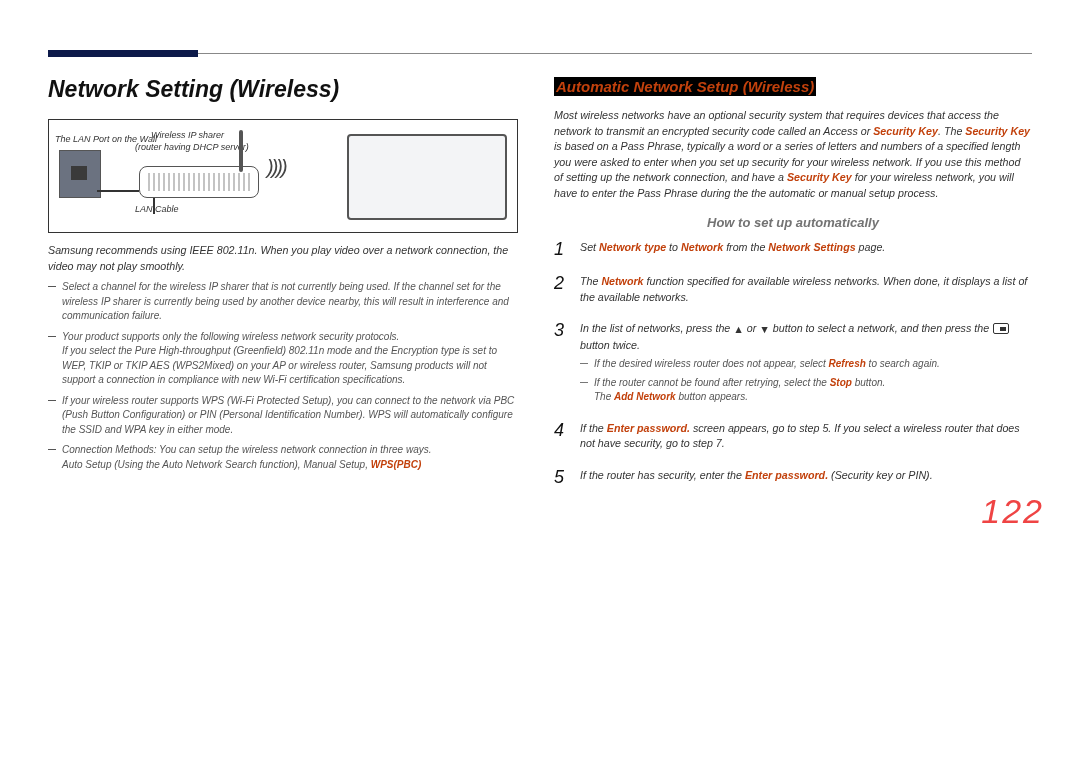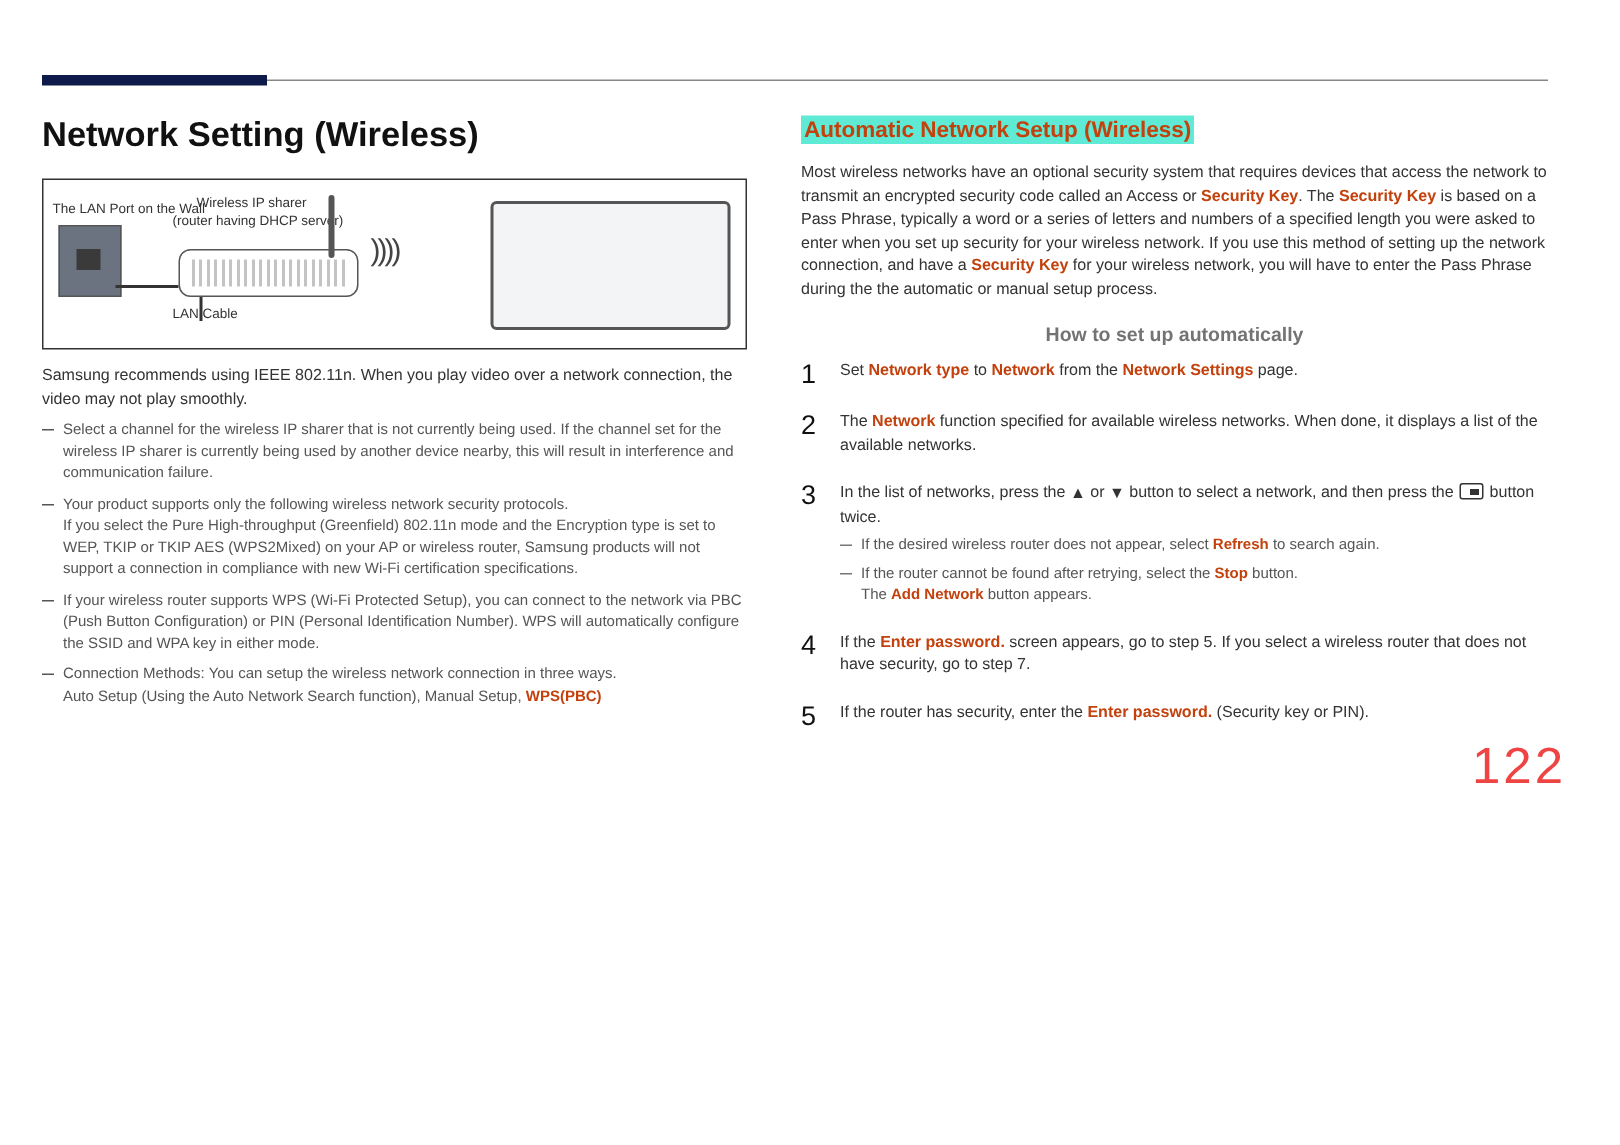--- a/index.html
+++ b/index.html
@@ -1,21 +1,22 @@
 <!DOCTYPE html>
 <html><head>
 <meta charset="utf-8">
 <style>
   * { box-sizing: border-box; margin: 0; padding: 0; }
   html, body { width: 1080px; height: 763px; background: #fff; font-family: Arial, Helvetica, sans-serif; color: #222; }
   .page {
     position: relative;
     width: 1080px;
     height: 547px;
-    padding: 30px 48px 30px 28px;
+    padding: 30px 48px 30px 48px;
+    font-style: italic;
   }
   .top-rule {
     border-bottom: 1px solid #888;
     position: relative;
     height: 24px;
     margin-bottom: 22px;
   }
   .top-rule .accent {
     position: absolute;
     left: 0;
@@ -34,21 +35,21 @@
     font-size: 23px;
     font-weight: 700;
     color: #111;
     margin-bottom: 16px;
   }
   .h2 {
     display: inline;
     font-size: 15px;
     font-weight: 700;
     color: #c2410c;
-    background: #5eead4;
+    background: #000000;
     padding: 1px 2px;
   }
   .h2-wrap { margin-bottom: 12px; }
   .h3 {
     font-size: 13px;
     font-weight: 700;
     color: #737373;
     margin: 14px 0 10px 0;
     text-align: center;
   }

